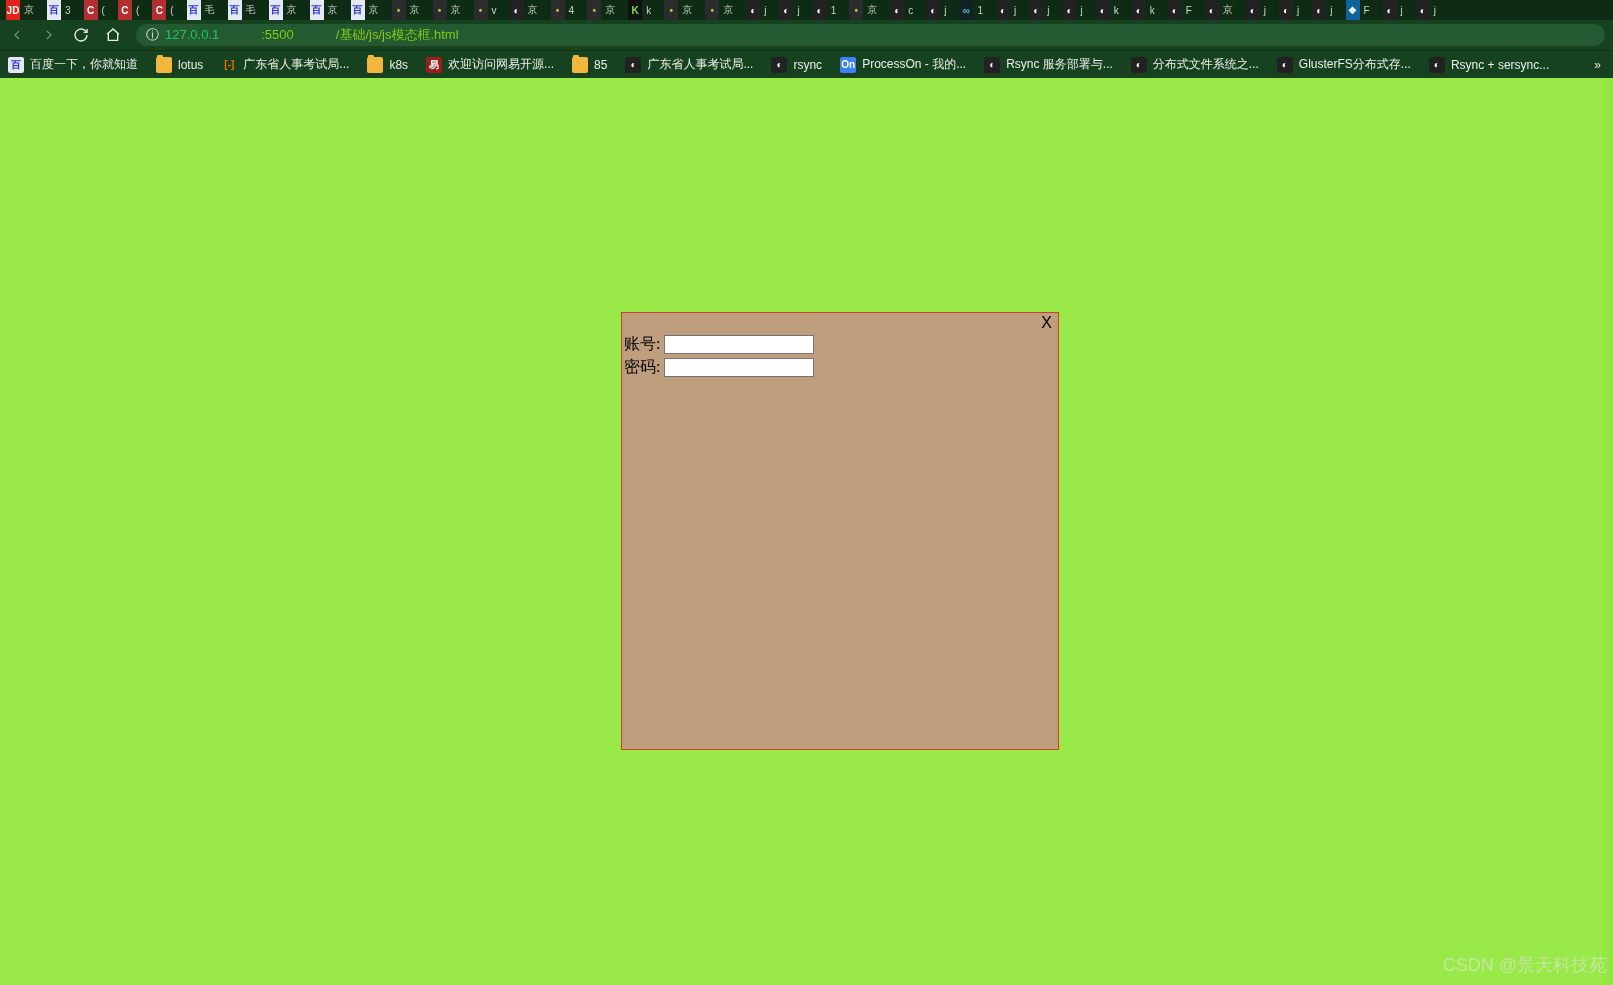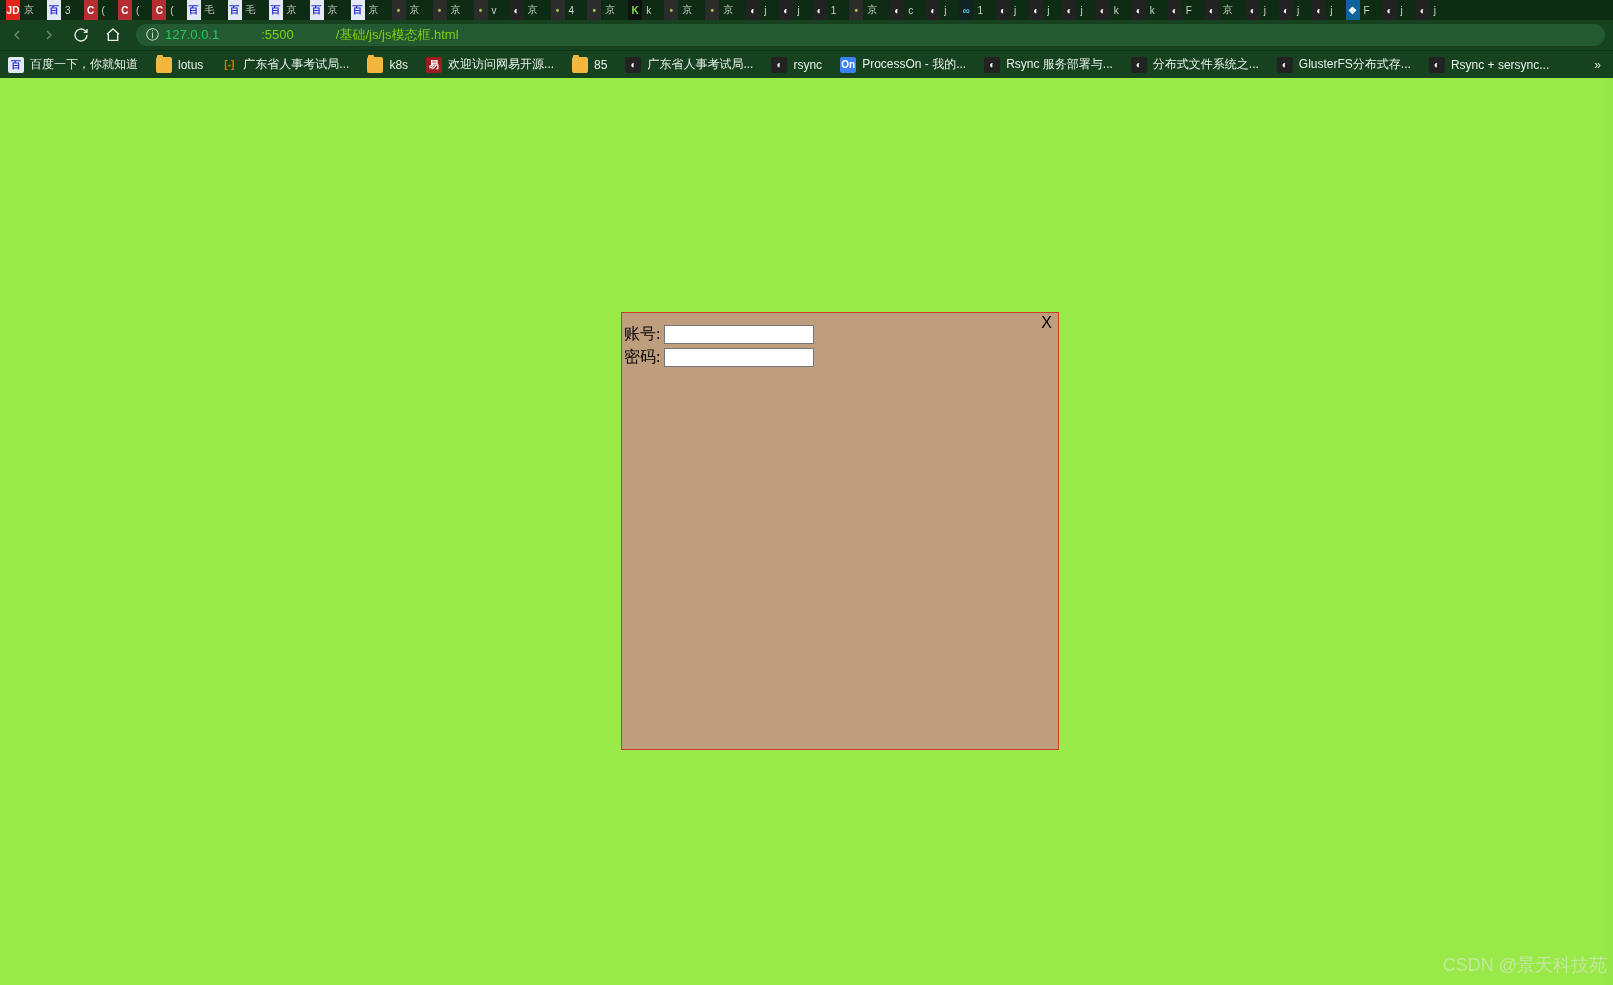--- a/index.html
+++ b/index.html
@@ -100,21 +100,21 @@
       border: 1px solid #cc4125;
       font-family: SimSun, "宋体", serif;
       font-size: 16px;
       color: #000;
     }
     .modal .close {
       position: absolute; top: 1px; right: 6px;
       font-size: 16px; font-family: Arial, sans-serif;
       cursor: pointer;
     }
-    .modal .form { padding: 10px 2px 0 2px; }
+    .modal .form { padding: 20px 2px 0 2px; }
     .modal .row { display: flex; align-items: center; height: 23px; }
     .modal label { white-space: nowrap; }
     .modal input {
       width: 150px; height: 19px;
       margin-left: 4px;
       border: 1px solid #767676;
       background: #fff;
       font-size: 13px;
       padding: 0 2px;
     }

